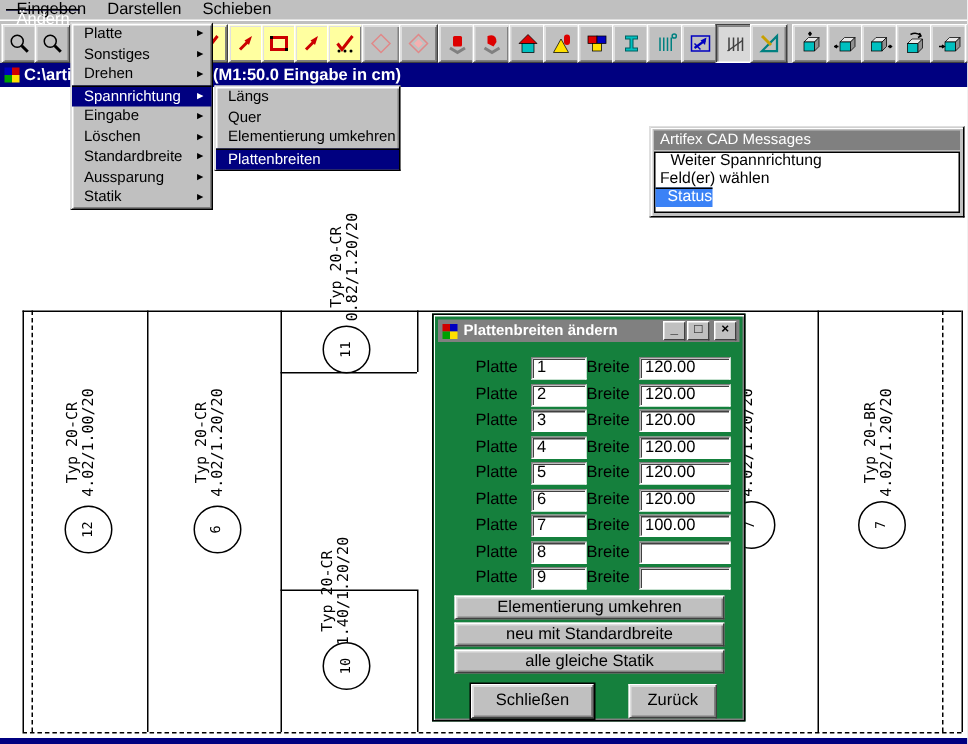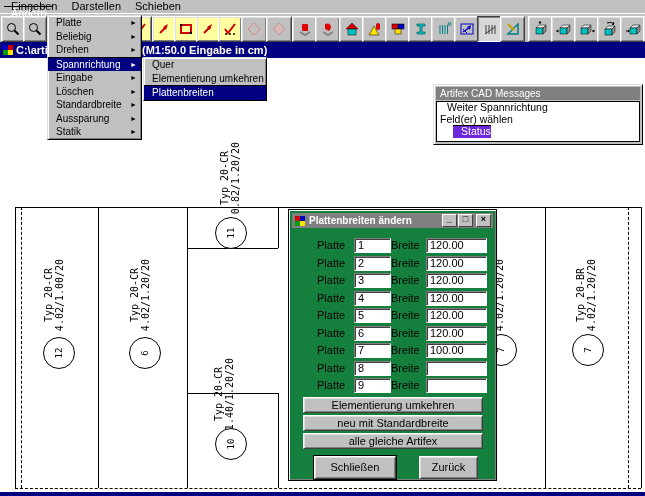--- a/index.html
+++ b/index.html
@@ -39,21 +39,21 @@
   .mi{position:relative;height:13.5px;line-height:13.5px;padding-left:8px;white-space:nowrap;}
   .mi .arr{position:absolute;right:4px;top:0;font-size:7px;}
   .mi.hl{background:#000080;color:#fff;}
   
   #msgwin{left:433px;top:84px;width:208px;height:59px;background:#c0c0c0;border:1px solid;
           border-color:#dfdfdf #000 #000 #dfdfdf;box-shadow:inset 1px 1px 0 #fff;z-index:40;}
   #msgtitle{position:absolute;left:2px;top:2px;right:2px;height:13px;background:#808080;color:#fff;
             font-size:10px;line-height:13px;padding-left:4px;}
   #msgbody{position:absolute;left:2px;top:16px;right:2px;bottom:2px;background:#fff;border:1px solid #000;font-size:10.5px;}
   .msgrow{height:11.5px;line-height:11.5px;white-space:nowrap;}
-  .msgrow.hl{background:#6d28d9;color:#fff;margin-left:16px;}
+  .msgrow.hl{background:#3b82f6;color:#fff;}
   
   #dialog{left:288px;top:209px;width:207px;height:270px;background:#15803d;border:1px solid #000;
           box-shadow:inset 1px 1px 0 #fff,inset -1px -1px 0 #808080;z-index:30;}
   #dlgtitle{position:absolute;left:3px;top:3px;right:3px;height:15px;background:#808080;color:#fff;
             font-weight:bold;font-size:10px;line-height:15px;display:flex;align-items:center;}
   .cap-btn{width:13px;height:11px;background:#c0c0c0;border:1px solid;border-color:#fff #404040 #404040 #fff;
            color:#000;font-weight:bold;font-size:9px;line-height:9px;text-align:center;margin-left:1px;}
   .dlg-label{position:absolute;font-size:11px;line-height:15px;}
   .dlg-btn{position:absolute;background:#c0c0c0;border:1px solid;border-color:#ffffff #404040 #404040 #ffffff;
            box-shadow:inset 1px 1px 0 #dfdfdf,inset -1px -1px 0 #808080;text-align:center;font-size:11px;}
@@ -369,47 +369,48 @@
     <span class="dlg-label" style="left:102px;top:151px;">Breite</span>
     <div class="field abs" style="left:137px;top:151px;width:56px;height:13px;"></div>
 
     <span class="dlg-label" style="left:28px;top:168px;">Platte</span>
     <div class="field abs" style="left:65px;top:168px;width:32px;height:13px;">9</div>
     <span class="dlg-label" style="left:102px;top:168px;">Breite</span>
     <div class="field abs" style="left:137px;top:168px;width:56px;height:13px;"></div>
 
     <div class="dlg-btn" style="left:14px;top:187px;width:178px;height:14px;line-height:14px;">Elementierung umkehren</div>
     <div class="dlg-btn" style="left:14px;top:205px;width:178px;height:14px;line-height:14px;">neu mit Standardbreite</div>
-    <div class="dlg-btn" style="left:14px;top:223px;width:178px;height:14px;line-height:14px;">alle gleiche Artifex</div>
+    <div class="dlg-btn" style="left:14px;top:223px;width:178px;height:14px;line-height:14px;">alle gleiche Statik</div>
     <div class="dlg-btn default" style="left:25px;top:246px;width:80px;height:21px;line-height:21px;">Schließen</div>
     <div class="dlg-btn" style="left:130px;top:246px;width:57px;height:21px;line-height:21px;">Zurück</div>
   </div>
 
   <div id="msgwin" class="abs">
     <div id="msgtitle"><span>Artifex CAD Messages</span></div>
     <div id="msgbody">
       <div class="msgrow" style="padding-left:10px;">Weiter  Spannrichtung</div>
       <div class="msgrow" style="padding-left:3px;">Feld(er) wählen</div>
       <div class="msgrow hl" style="padding-left:8px;">Status</div>
       <div class="msgrow"></div>
     </div>
   </div>
 
   <div class="menupanel abs" style="left:47px;top:15px;width:93px;">
     <div class="mi"><span>Platte</span><span class="arr">►</span></div>
-    <div class="mi"><span>Beliebig</span><span class="arr">►</span></div>
+    <div class="mi"><span>Sonstiges</span><span class="arr">►</span></div>
     <div class="mi"><span>Drehen</span><span class="arr">►</span></div>
     <div class="mi hl"><span>Spannrichtung</span><span class="arr">►</span></div>
     <div class="mi"><span>Eingabe</span><span class="arr">►</span></div>
     <div class="mi"><span>Löschen</span><span class="arr">►</span></div>
     <div class="mi"><span>Standardbreite</span><span class="arr">►</span></div>
     <div class="mi"><span>Aussparung</span><span class="arr">►</span></div>
     <div class="mi"><span>Statik</span><span class="arr">►</span></div>
   </div>
 
   <div class="menupanel abs" style="left:143px;top:57px;width:122px;">
+    <div class="mi"><span>Längs</span></div>
     <div class="mi"><span>Quer</span></div>
     <div class="mi"><span>Elementierung umkehren</span></div>
     <div class="mi hl"><span>Plattenbreiten</span></div>
   </div>
 
   <div id="bottomstrip" class="abs"></div>
 </div>
 
 </body></html>

